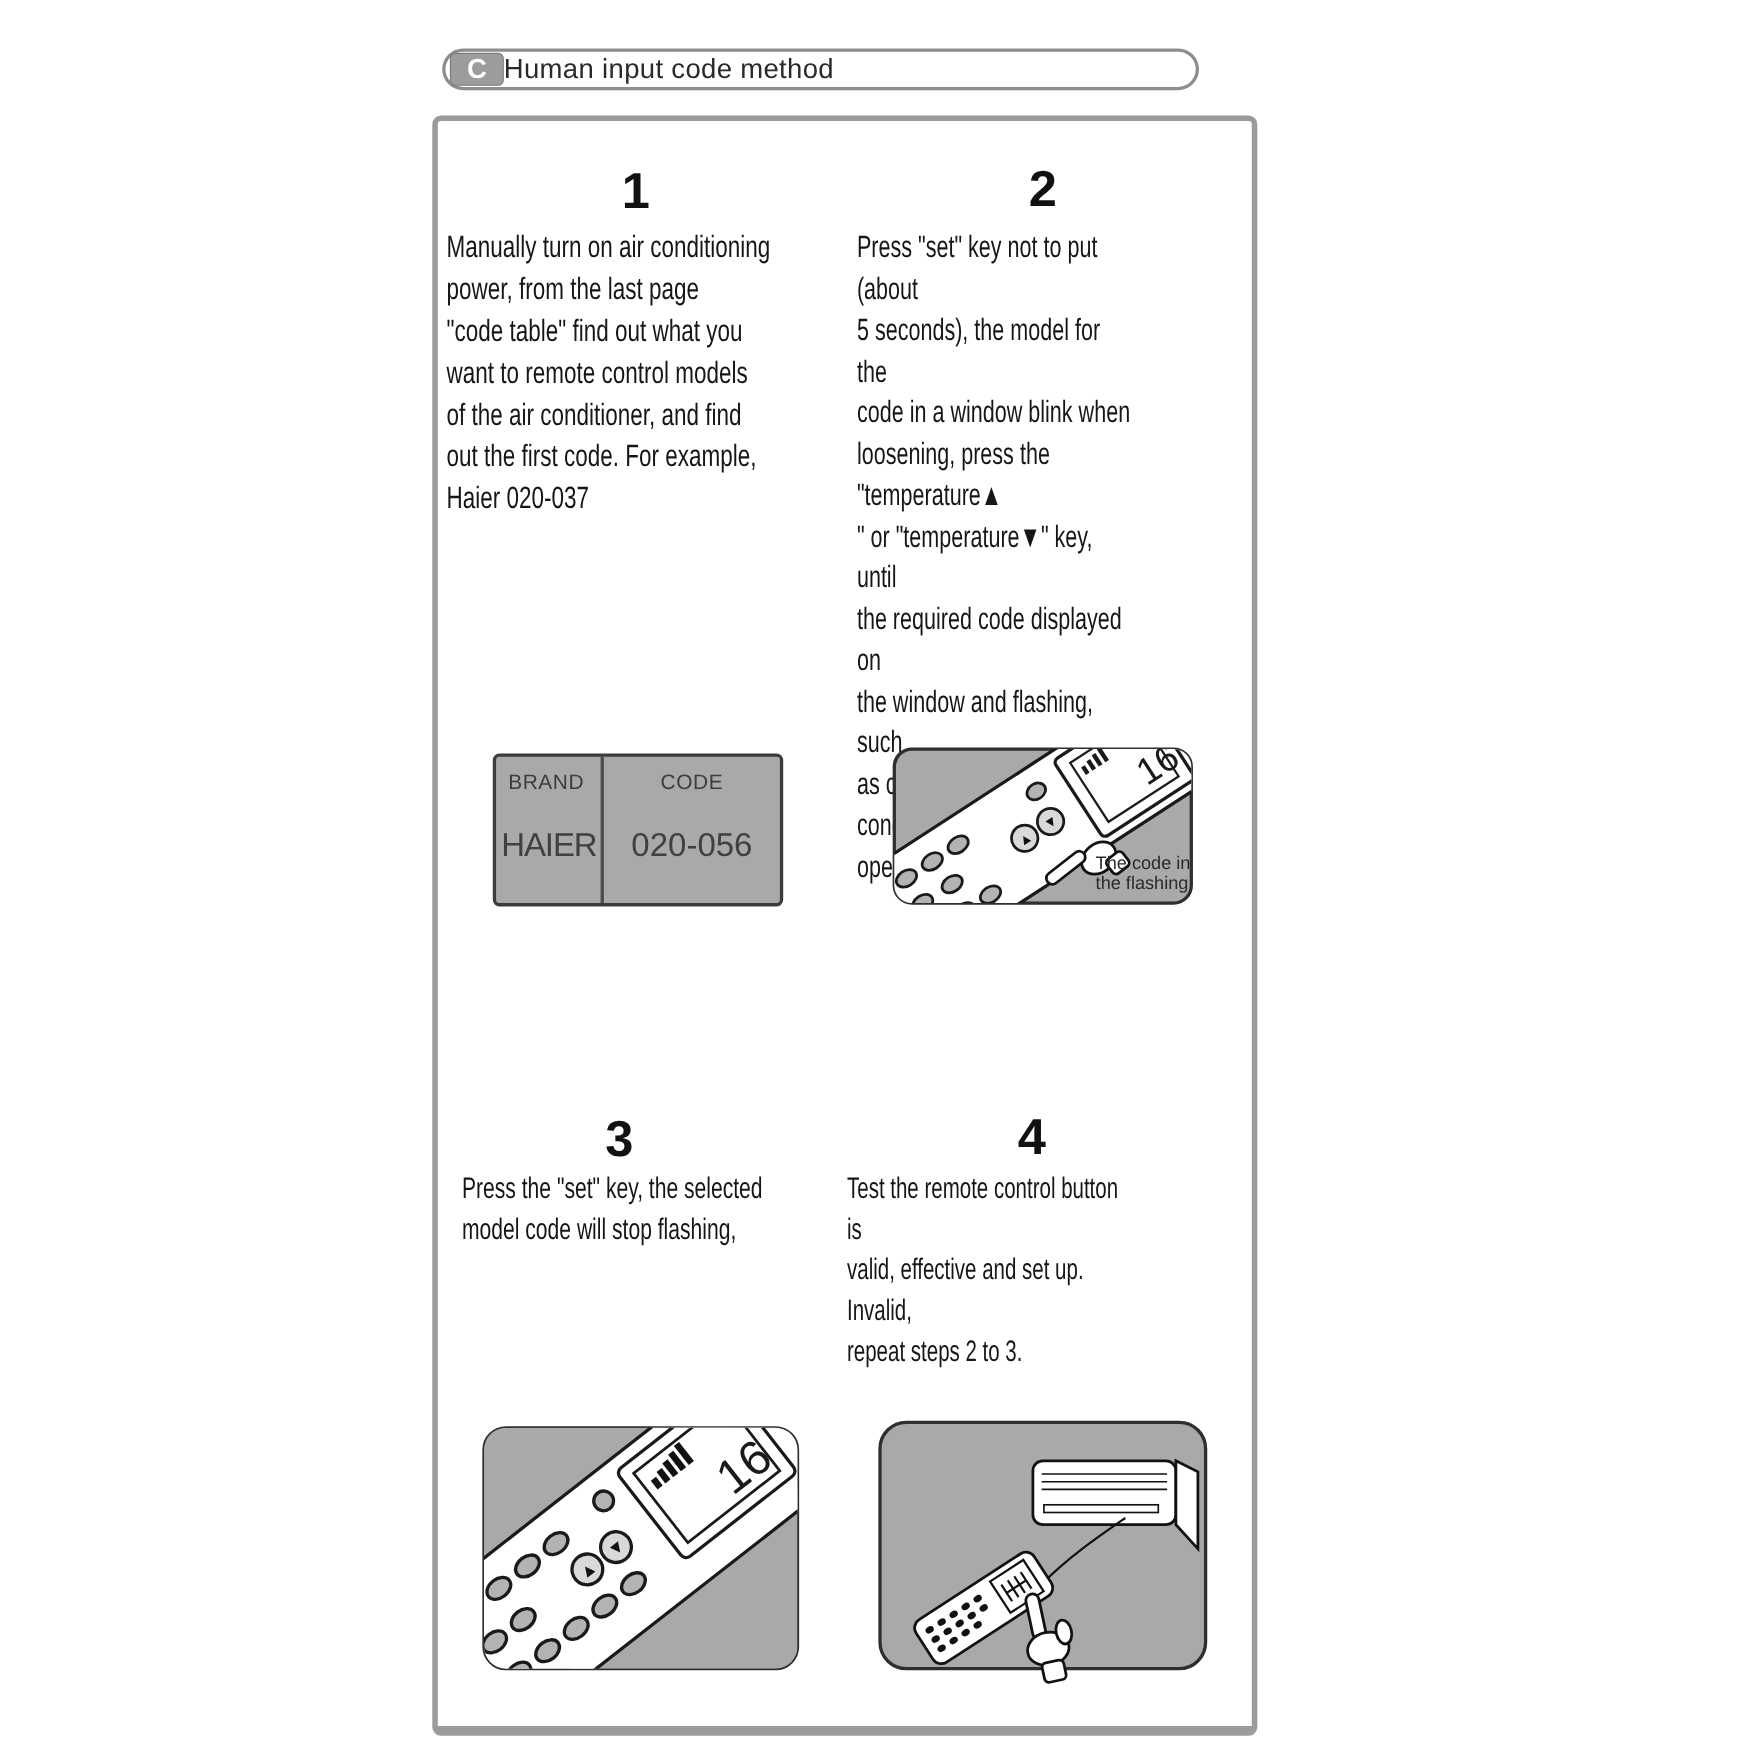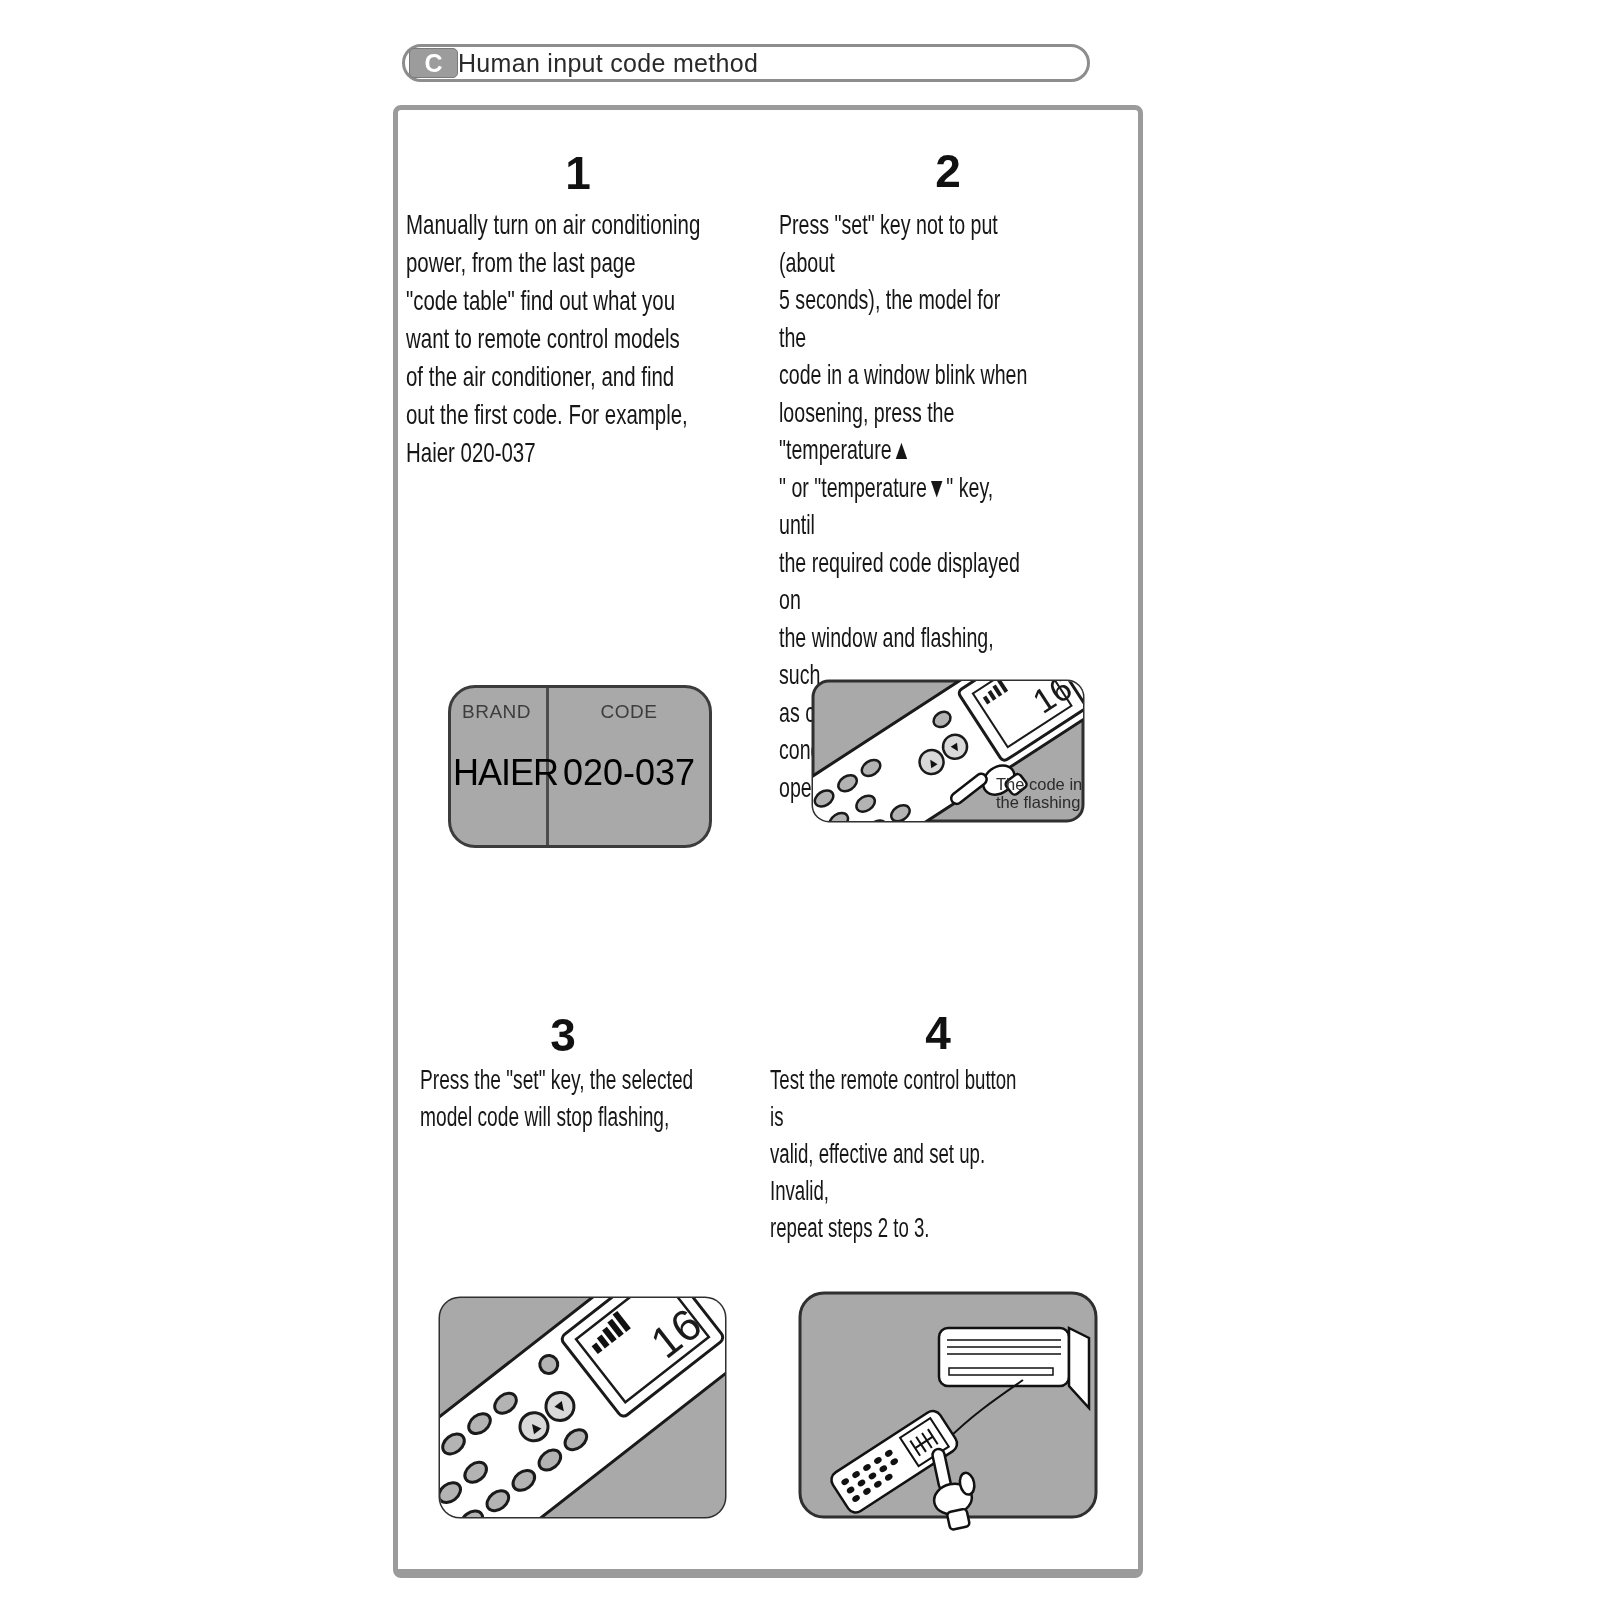--- a/index.html
+++ b/index.html
@@ -38,28 +38,28 @@
     position:absolute;white-space:pre-line;color:#161616;
     transform-origin:left top;
   }
   #t1{left:8px;top:96px;font-size:28px;line-height:38px;transform:scaleX(.73);}
   #t2{left:381px;top:96px;font-size:28px;line-height:37.5px;transform:scaleX(.70);}
   #t3{left:22px;top:952px;font-size:27px;line-height:37px;transform:scaleX(.71);}
   #t4{left:372px;top:952px;font-size:27px;line-height:37px;transform:scaleX(.69);}
 
   
   .code-table{
-    position:absolute;left:50px;top:575px;width:264px;height:163px;box-sizing:border-box;
-    background:#a9a9a9;border:3px solid #3c3c3c;border-radius:27px;overflow:hidden;padding-left:12px;
+    position:absolute;left:50px;top:575px;width:264px;height:139px;box-sizing:border-box;
+    background:#a9a9a9;border:3px solid #3c3c3c;border-radius:6px;overflow:hidden;padding-left:12px;
   }
   .code-divider{position:absolute;left:95px;top:0;bottom:0;width:3px;background:#4c4c4c;}
   .code-head{position:absolute;top:13px;font-size:19px;color:#3d3d3d;letter-spacing:.5px;}
   .code-head.brand{left:11px;}
   .code-head.code{left:98px;width:160px;text-align:center;}
-  .code-val{position:absolute;top:64px;font-size:36px;color:#000000;}
+  .code-val{position:absolute;top:64px;font-size:30px;color:#404040;}
   .code-val.brand{left:2px;width:92px;text-align:center;letter-spacing:-1px;}
   .code-val.code{left:98px;width:160px;text-align:center;}
 
   
   .illus{position:absolute;}
   #illus2{left:412px;top:568px;width:276px;height:146px;}
   #illus3{left:39px;top:1185px;width:291px;height:225px;}
   #illus4{left:399px;top:1180px;width:302px;height:230px;}
   .illus svg{width:100%;height:100%;overflow:visible;}
   svg text{font-family:"Liberation Sans", sans-serif;}
@@ -92,21 +92,21 @@
 the required code displayed on
 the window and flashing, such
 as code correctly, air conditioning
 opens;</div>
 
   <div class="code-table">
     <div class="code-divider"></div>
     <div class="code-head brand">BRAND</div>
     <div class="code-head code">CODE</div>
     <div class="code-val brand">HAIER</div>
-    <div class="code-val code">020-037</div>
+    <div class="code-val code">020-056</div>
   </div>
 
   <div class="illus" id="illus2">
     <svg viewBox="0 0 276 146">
       <defs>
           <clipPath id="cp2">
             <rect x="3" y="3" width="270" height="140" rx="16"></rect>
           </clipPath>
         </defs>
       <rect x="3" y="3" width="270" height="140" rx="16" fill="#a9a9a9" stroke="#2f2f2f" stroke-width="3"></rect>

